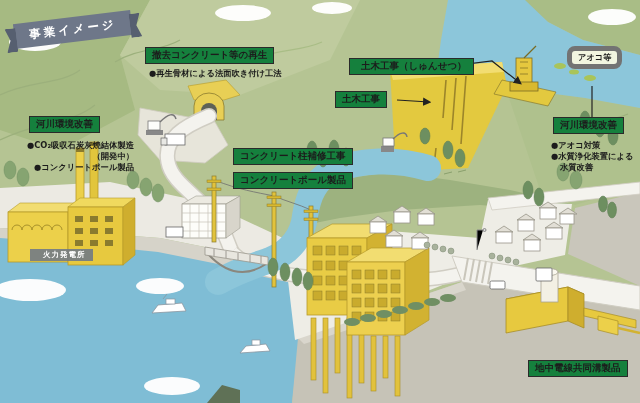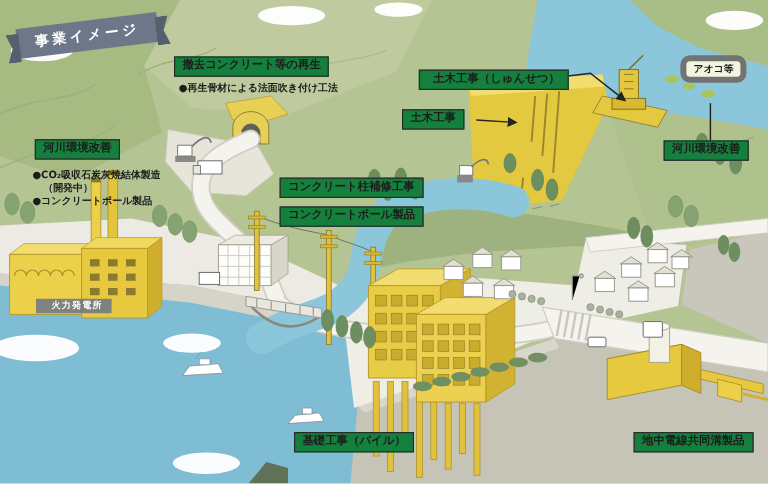--- a/index.html
+++ b/index.html
@@ -408,28 +408,32 @@
   <div class="bullets" style="left:149px;top:68px;">
     <div>●再生骨材による法面吹き付け工法</div>
   </div>
 
   <div class="lbl" style="left:349px;top:58px;padding-left:11px;">土木工事（しゅんせつ）</div>
   <div class="lbl" style="left:335px;top:91px;">土木工事</div>
 
   <div class="pill" style="left:567px;top:46px;">アオコ等</div>
 
   <div class="lbl" style="left:553px;top:117px;">河川環境改善</div>
+  <div class="bullets" style="left:551px;top:140px;">
+    <div>●アオコ対策</div>
+    <div>●水質浄化装置による</div>
+    <div class="ind">水質改善</div>
+  </div>
 
   <div class="lbl" style="left:29px;top:116px;">河川環境改善</div>
-  <div class="bullets" style="left:27px;top:140px;">
+  <div class="bullets" style="left:27px;top:140px;text-align:right;">
     <div>●CO₂吸収石炭灰焼結体製造</div>
     <div class="ind">（開発中）</div>
     <div>●コンクリートポール製品</div>
   </div>
 
   <div class="lbl" style="left:233px;top:148px;">コンクリート柱補修工事</div>
   <div class="lbl" style="left:233px;top:172px;">コンクリートポール製品</div>
 
-  <div class="lbl" style="left:245px;top:360px;">基礎工事（パイル）</div>
   <div class="lbl" style="left:528px;top:360px;">地中電線共同溝製品</div>
 
   <div class="badge" style="left:30px;top:249px;padding-left:13px;">火力発電所</div>
 </div>
 
 </body></html>

